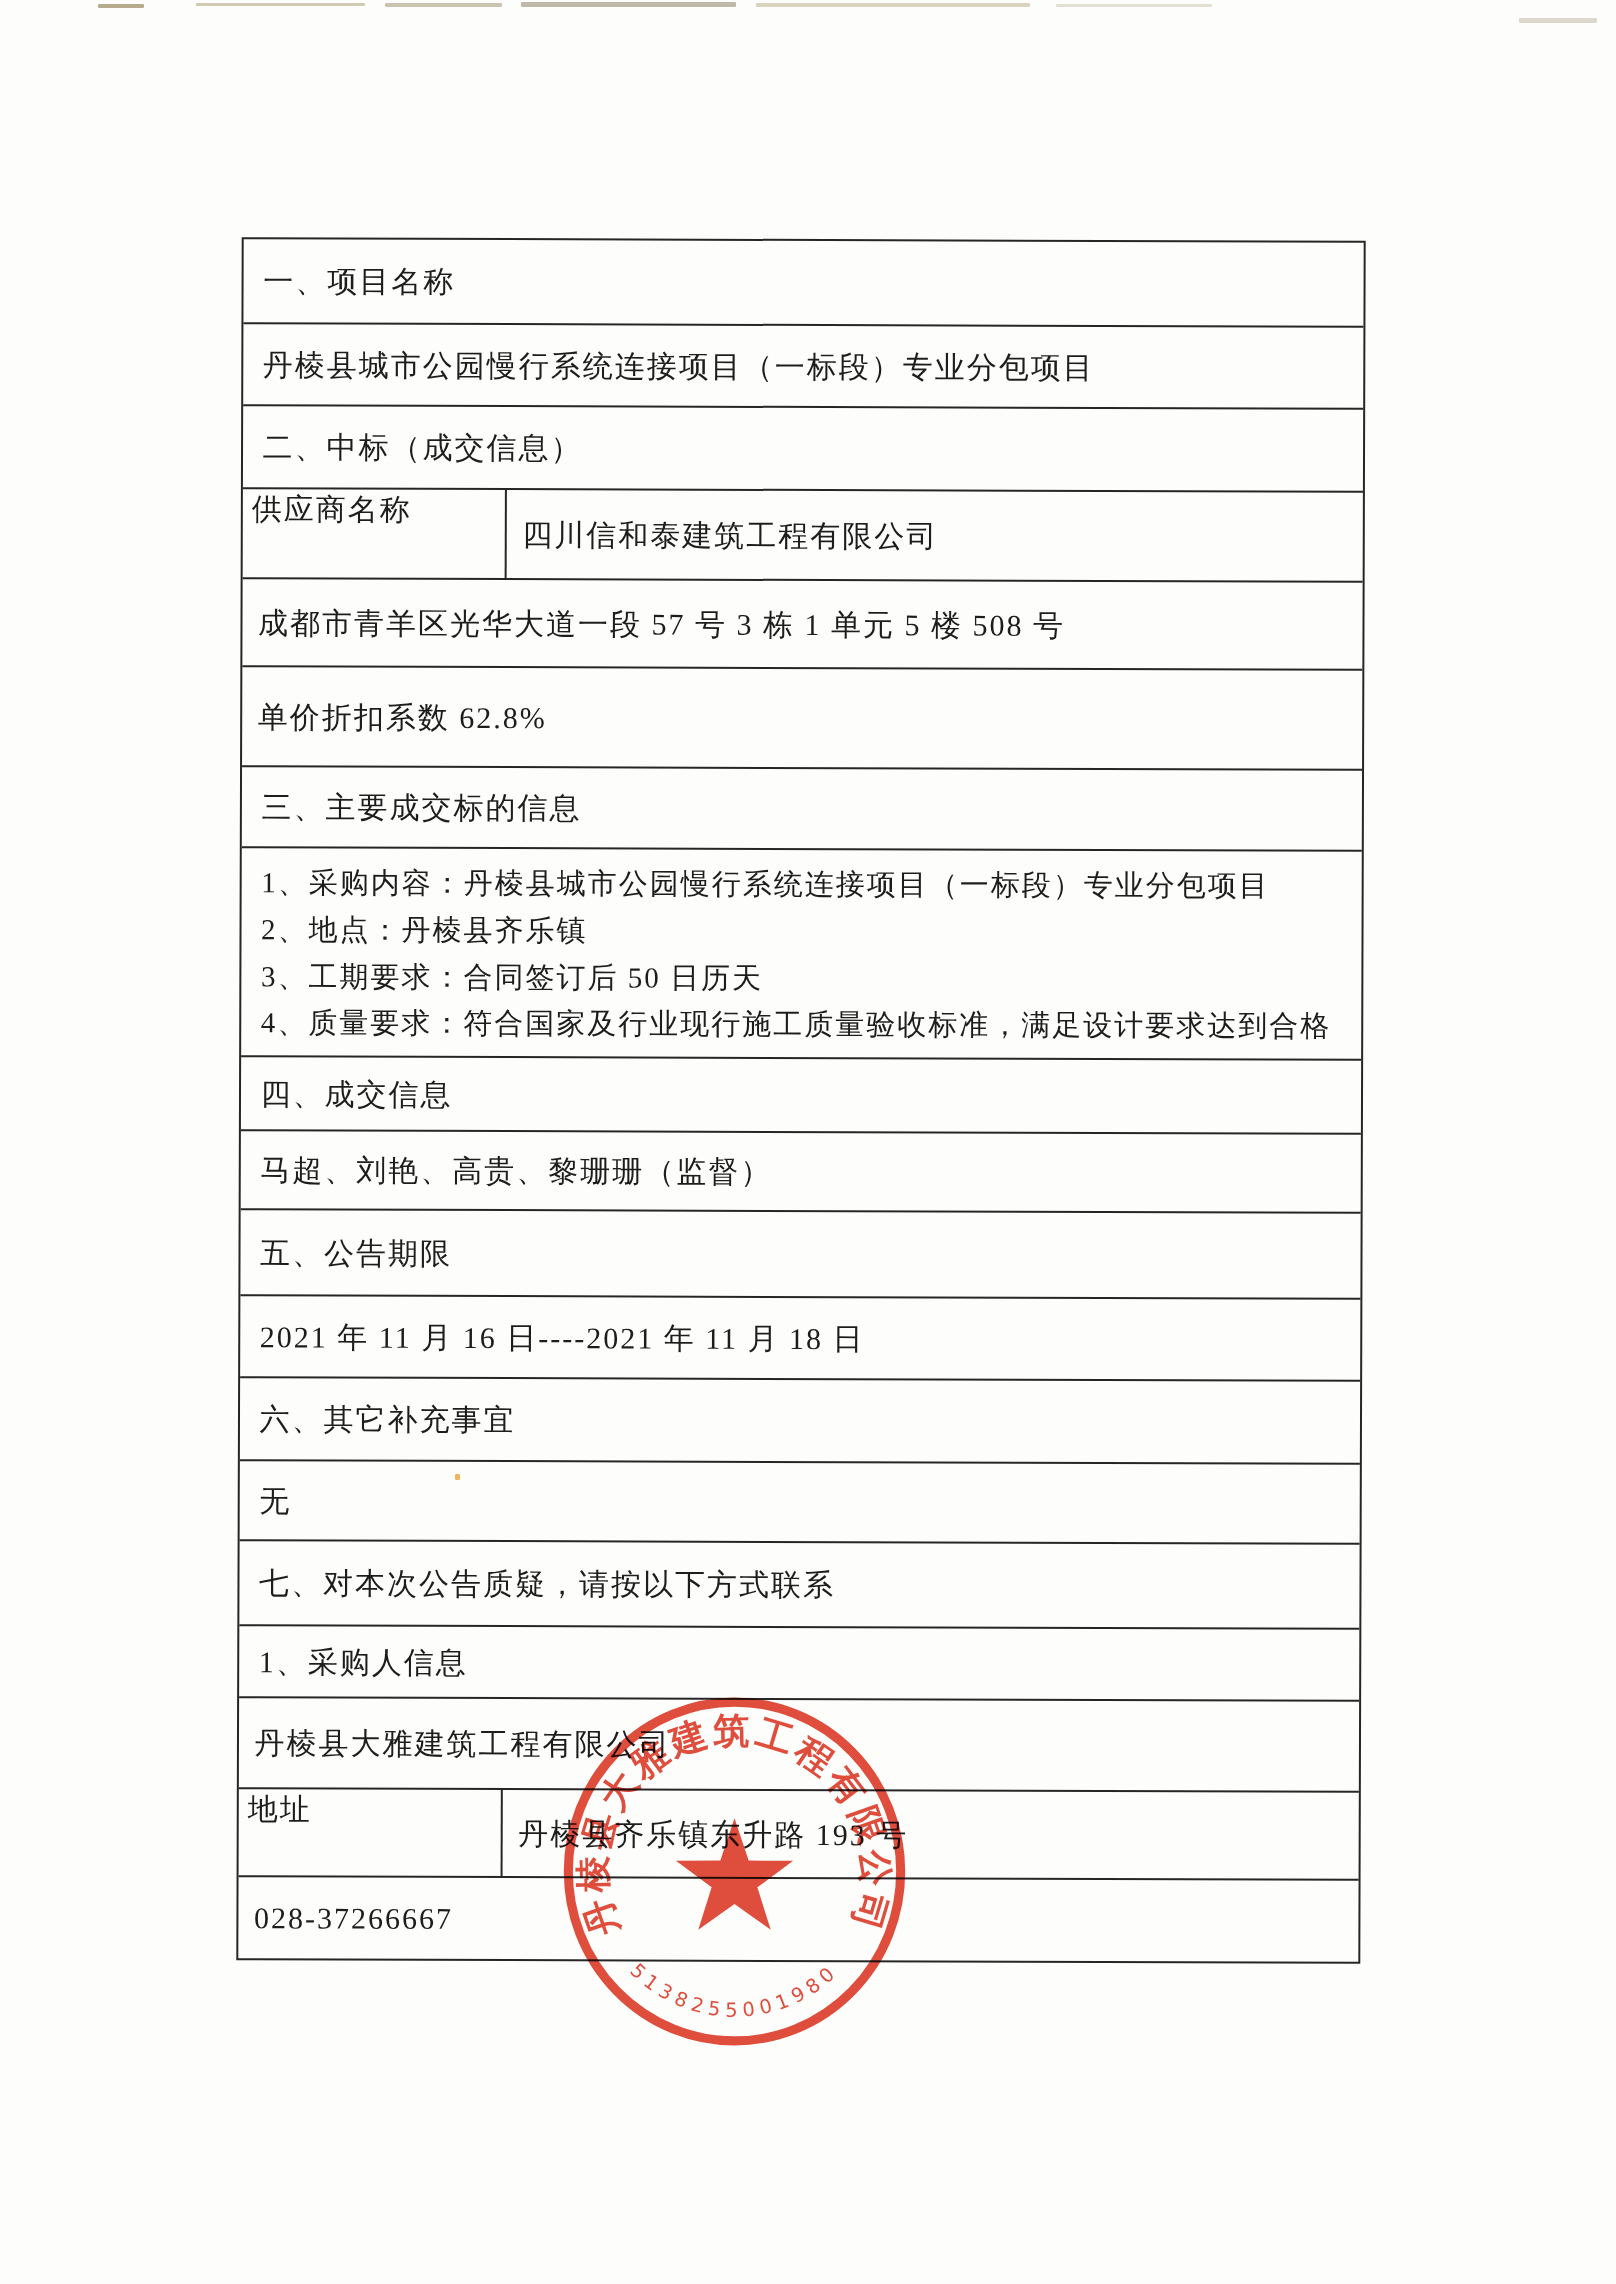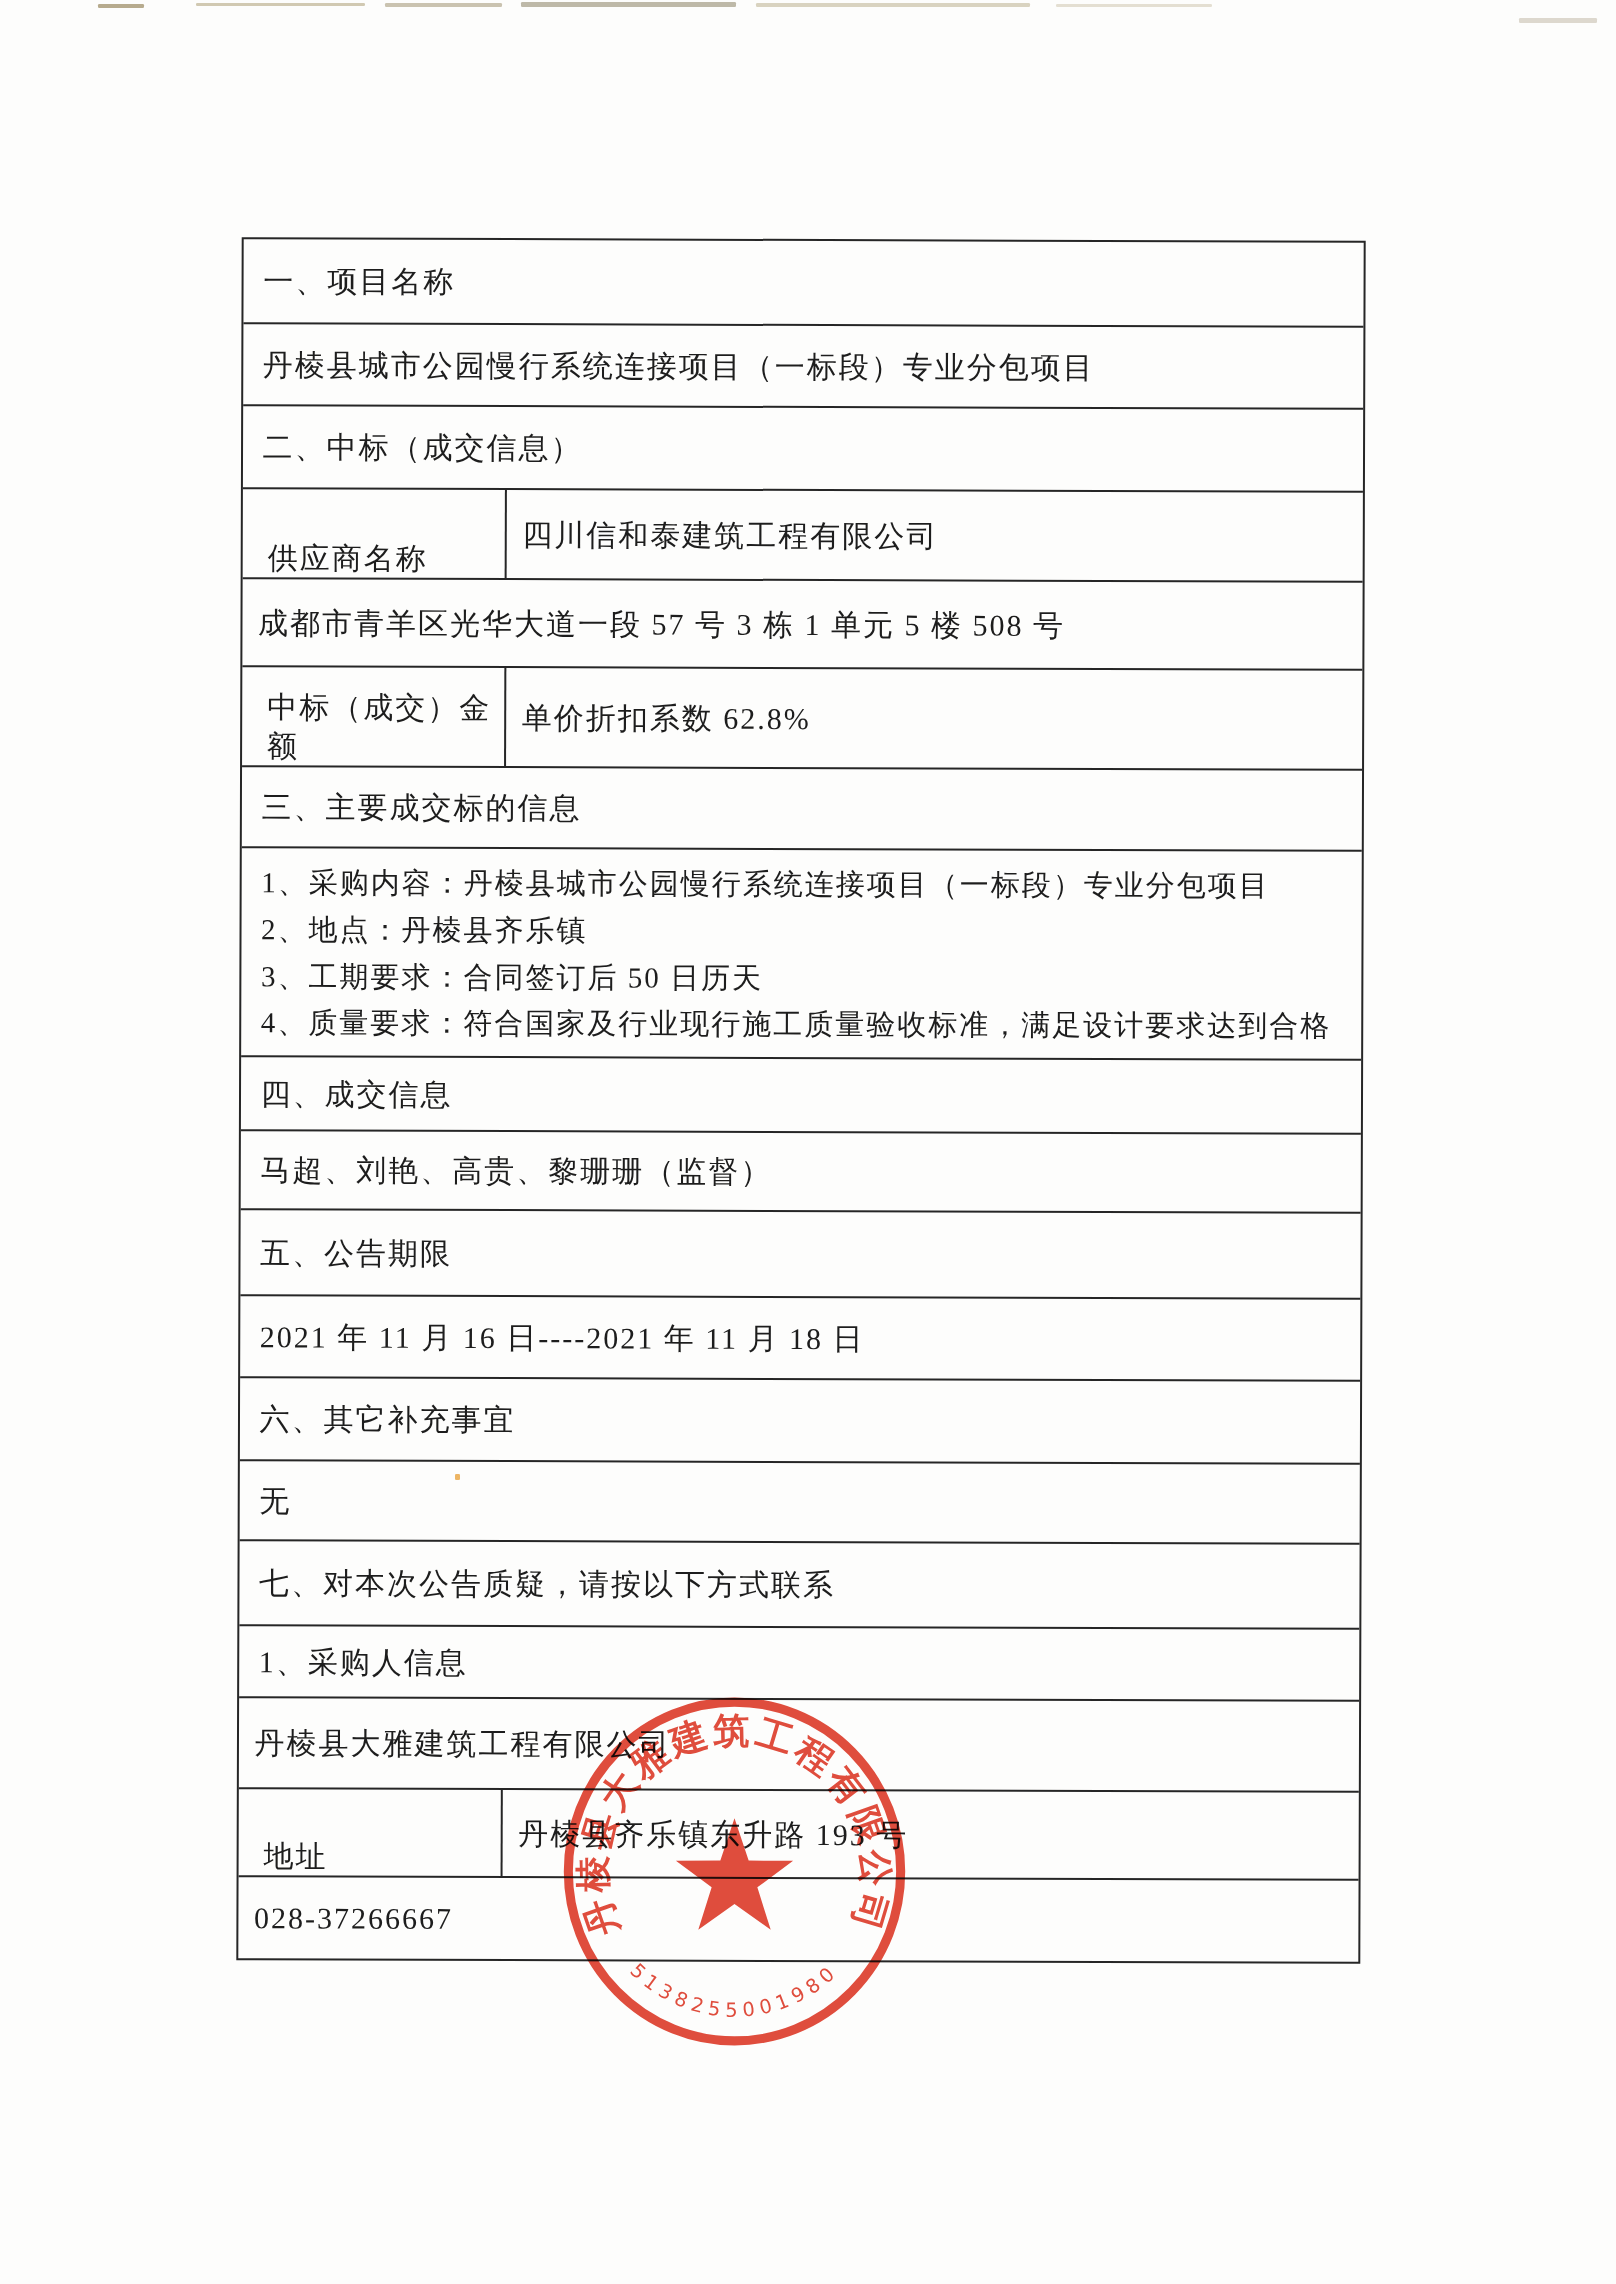--- a/index.html
+++ b/index.html
@@ -30,22 +30,22 @@
     font-size:30px;
     letter-spacing:2px;
     line-height:1.3;
   }
   .t-row:first-child { border-top:none; }
   .t-row.single { padding-left:19.6px; }
   .t-row.pair { padding:0; align-items:stretch; }
   .pair .label-cell {
     width:264px; flex:0 0 264px;
     border-right:2px solid #262626;
-    display:flex; align-items:flex-end;
-    padding-left:25px;
+    display:flex; align-items:flex-start;
+    padding-left:9px;
   }
   .pair .value-cell {
     flex:1;
     display:flex; align-items:center;
     padding-left:15.6px;
   }
   .t-row.listrow {
     display:block;
     padding:13px 26px 0 19.6px;
     font-size:29px;
@@ -98,23 +98,20 @@
       </div>
   </div>
 
   <div class="t-row pair" style="height:88px">
     <div class="value-cell">
         <span>成都市青羊区光华大道一段 57 号 3 栋 1 单元 5 楼 508 号</span>
       </div>
   </div>
 
   <div class="t-row pair" style="height:100px">
-    <div class="label-cell">
-        <span>中标（成交）金额</span>
-      </div>
     <div class="value-cell">
         <span>单价折扣系数 62.8%</span>
       </div>
   </div>
 
   <div class="t-row single" style="height:81px">
     <span>三、主要成交标的信息</span>
   </div>
 
   <div class="t-row listrow" style="height:209px">

